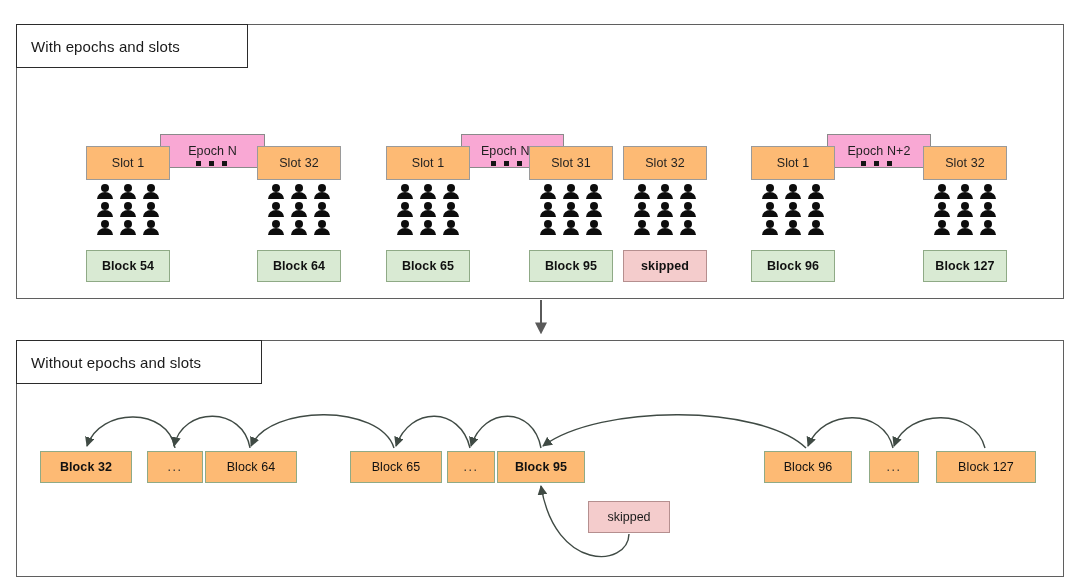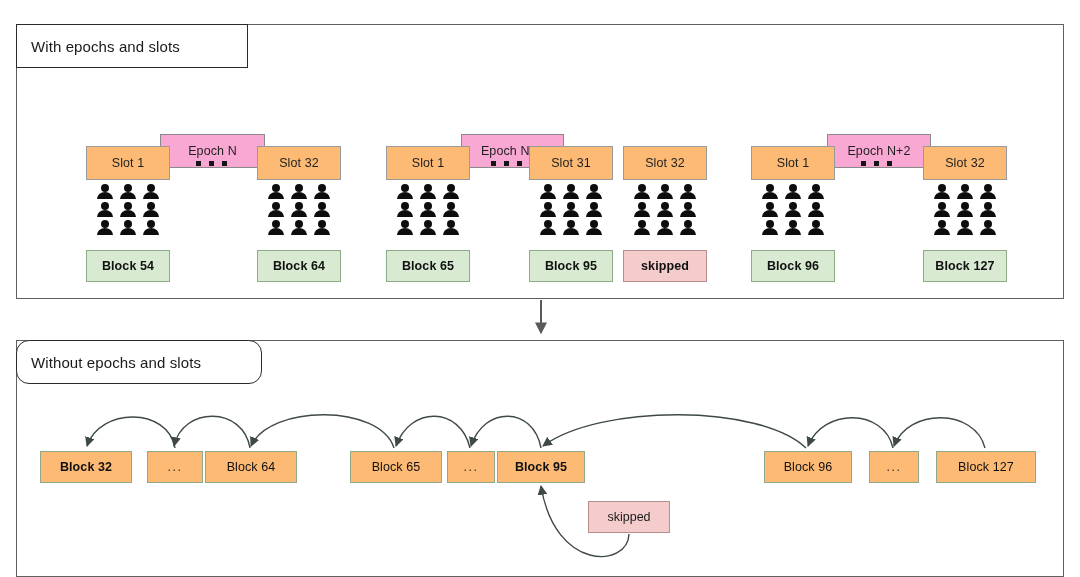--- a/index.html
+++ b/index.html
@@ -31,21 +31,21 @@
     box-sizing:border-box;
     display:flex;align-items:center;
     padding-left:14px;
     font-size:15px;
     color:#1a1a1a;
     letter-spacing:.1px;
     white-space:nowrap;
     z-index:5;
   }
   #title-top{left:16px;top:12px;width:232px;height:44px;}
-  #title-bottom{left:16px;top:328px;width:246px;height:44px;border-radius:13px;}
+  #title-bottom{left:16px;top:328px;width:246px;height:44px;}
 
   
   .box{
     position:absolute;
     box-sizing:border-box;
     display:flex;align-items:center;justify-content:center;
     white-space:nowrap;
     letter-spacing:.1px;
   }
   .epoch-box{

